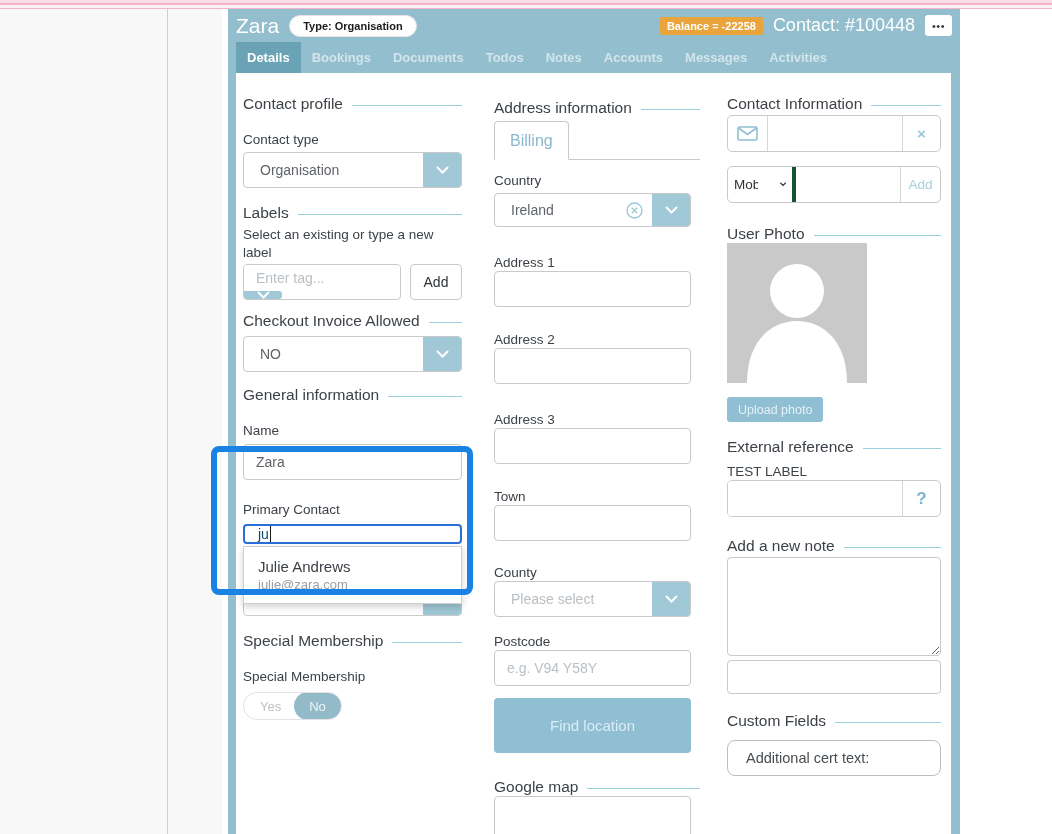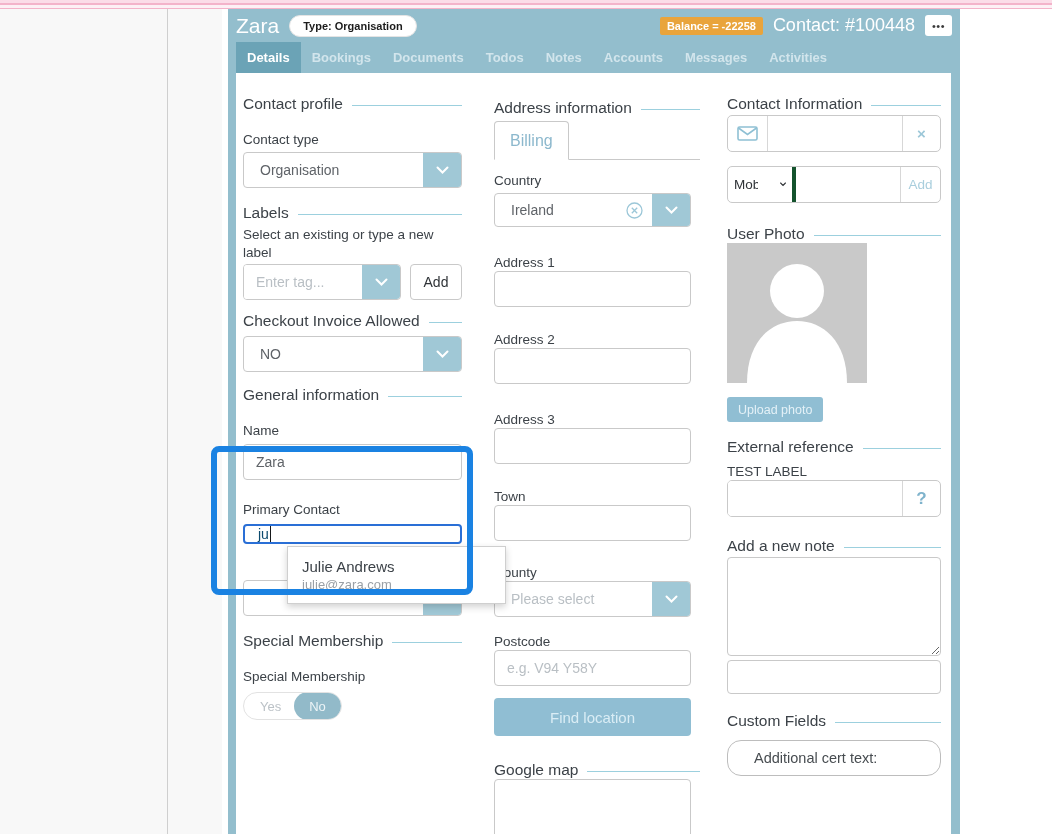--- a/index.html
+++ b/index.html
@@ -48,47 +48,47 @@
   #col-mid .input, #col-mid .sel, #col-mid .btn-find, #col-mid .map-box { width:197px; }
 
   .sel { display:flex; align-items:stretch; height:36px; border:1px solid #c9c9c9; border-radius:4px;
     background:#fff; overflow:hidden; cursor:pointer; }
   .sel-body { flex:1; display:flex; align-items:center; padding-left:16px; font-size:14px; color:#5f6368; min-width:0; }
   .sel-body.ph { color:#b9bfc4; }
   .sel-arrow { width:38px; background:#a0c8d6; display:flex; align-items:center; justify-content:center; }
   .sel34 { height:34px; }
 
   .tag-row { display:flex; gap:9px; }
-  .tag-sel { display:flex; width:158px; height:36px; border:1px solid #c9c9c9; border-radius:4px; overflow:hidden; background:#fff; }
+  .tag-sel { display:flex; width:158px; height:36px; border:1px solid #c9c9c9; border-radius:4px; overflow:hidden; background:#fff;flex-direction:column; }
   .tag-sel input { flex:1; border:none; outline:none; padding:0 12px; font-size:14px; min-width:0; font-family:inherit; }
   .tag-sel input::placeholder { color:#b9bfc4; }
   .tag-sel .sel-arrow { border-radius:0 3px 3px 0; }
   .btn-add { width:52px; height:36px; background:#fff; border:1px solid #c9c9c9; border-radius:4px;
     font-size:14px; color:#2f3337; cursor:pointer; font-family:inherit; }
 
   .focus-input { height:20px; border:2px solid #2a6fd6; border-radius:4px; background:#fff;
     display:flex; align-items:center; padding-left:13px; font-size:14px; color:#0c4a6e; }
   .caret { width:1.5px; height:16px; background:#16181a; margin-left:1px; }
   .pc-wrap { position:relative; }
   .suggest { position:absolute; left:0; top:calc(100% + 2px); width:100%; background:#fff;
-    border:1px solid #cfcfcf; box-shadow:0 3px 7px rgba(0,0,0,.18); z-index:10;margin-left:44px; }
+    border:1px solid #cfcfcf; box-shadow:0 3px 7px rgba(0,0,0,.18); z-index:10; }
   .sg-name { font-size:15px; color:#3c4248; padding:11px 14px 2px; }
   .sg-email { font-size:13px; color:#9aa0a6; padding:0 14px 11px; }
 
   .toggle { display:inline-flex; align-items:center; height:28px; border:1px solid #e2e2e2;
     border-radius:999px; background:#fff; overflow:hidden; cursor:pointer; }
   .tg-yes { padding:0 13px 0 16px; font-size:13px; color:#bcc2c7; }
   .tg-no  { height:28px; padding:0 15px; background:#92bac9; color:#edf4f7; font-size:13px;
     display:flex; align-items:center; border-radius:999px; }
 
   .addr-tabs { border-bottom:1px solid #c9c9c9; width:206px; }
   .billing-tab { display:inline-block; background:#fff; border:1px solid #c9c9c9; border-bottom:1px solid #fff;
     margin-bottom:-1px; border-radius:4px 4px 0 0; padding:10px 15px 9px; font-size:16px; color:#8cb8cd; cursor:pointer; }
 
-  .btn-find { height:38px; background:#90bed3; border:none; border-radius:4px; color:#daedf5;
+  .btn-find { height:55px; background:#90bed3; border:none; border-radius:4px; color:#daedf5;
     font-size:15px; cursor:pointer; font-family:inherit; }
   .map-box { height:131px; border:1px solid #c9c9c9; border-radius:4px; background:#fff; }
 
   .grp { display:flex; align-items:stretch; height:37px; border:1px solid #c9c9c9; border-radius:5px;
     background:#fff; overflow:hidden; width:100%; }
   .grp-seg { display:flex; align-items:center; justify-content:center; }
   .seg-icon { width:40px; border-right:1px solid #d7d7d7; }
   .seg-x { width:38px; border-left:1px solid #d7d7d7; color:#9cc7d8; font-size:15px; font-weight:bold; cursor:pointer; }
   .seg-add { width:40px; border-left:1px solid #d7d7d7; color:#a9cedd; font-size:13.5px; cursor:pointer; }
   .seg-help { width:38px; border-left:1px solid #d7d7d7; color:#7fb3cc; font-size:17px; font-weight:bold; cursor:pointer; }
@@ -96,22 +96,22 @@
   .seg-select .txt { font-size:13.5px; color:#2f3337; max-width:38px; overflow:hidden; white-space:nowrap; }
   .grp-input { flex:1; border:none; outline:none; padding:0 10px; font-size:14px; min-width:0; font-family:inherit; }
 
   .photo { width:140px; height:140px; background:#c9c9c9; overflow:hidden; }
   .btn-upload { height:25px; padding:0 11px; background:#90bed3; border:none; border-radius:3px;
     color:#e4f1f7; font-size:12.5px; cursor:pointer; font-family:inherit; }
 
   .note-ta { width:214px; height:99px; border:1px solid #c9c9c9; border-radius:4px; resize:both;
     font-family:inherit; font-size:14px; padding:8px; outline:none; }
   .input34 { height:34px; }
-  .custom-box { width:214px; height:36px; border:1px solid #bdbdbd; border-radius:14px; background:#fff;
-    display:flex; align-items:center; padding-left:26px; font-size:14.5px; color:#474c50; }
+  .custom-box { width:214px; height:36px; border:1px solid #bdbdbd; border-radius:8px; background:#fff;
+    display:flex; align-items:center; padding-left:18px; font-size:14.5px; color:#474c50; }
 
   .ghost-sel { position:relative; z-index:1; }
 
   .highlight-box { position:absolute; left:211px; top:446px; width:262px; height:149px;
     border:6px solid #1a82e2; border-radius:8px; z-index:50; pointer-events:none; }
 
   
   .mt2{margin-top:2px}.mt4{margin-top:4px}.mt5{margin-top:5px}.mt6{margin-top:6px}.mt7{margin-top:7px}
   .mt8{margin-top:8px}.mt9{margin-top:19px}.mt10{margin-top:10px}.mt12{margin-top:12px}.mt13{margin-top:13px}
   .mt14{margin-top:14px}.mt16{margin-top:16px}.mt17{margin-top:17px}.mt18{margin-top:18px}.mt20{margin-top:20px}.mt22{margin-top:22px}.mt24{margin-top:24px}.mt25{margin-top:25px}.mt26{margin-top:26px}

